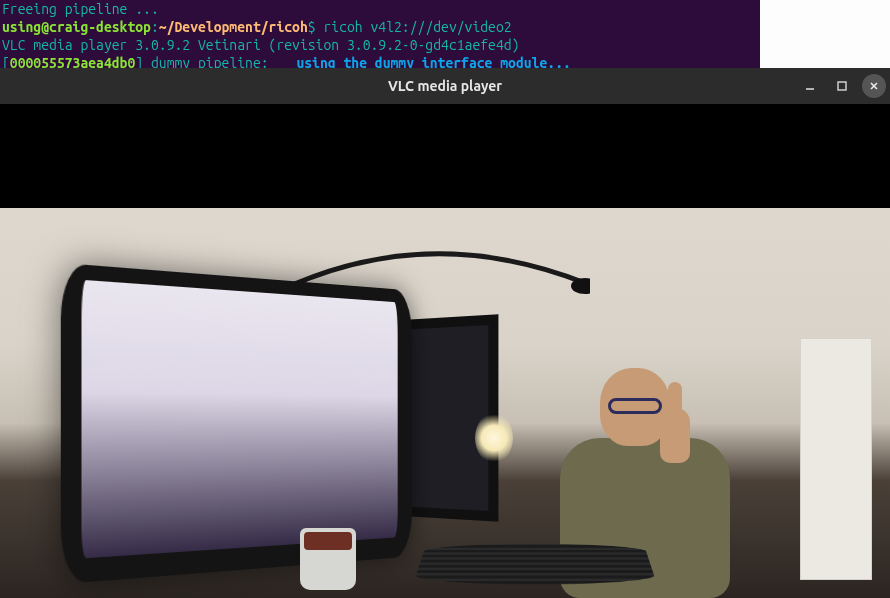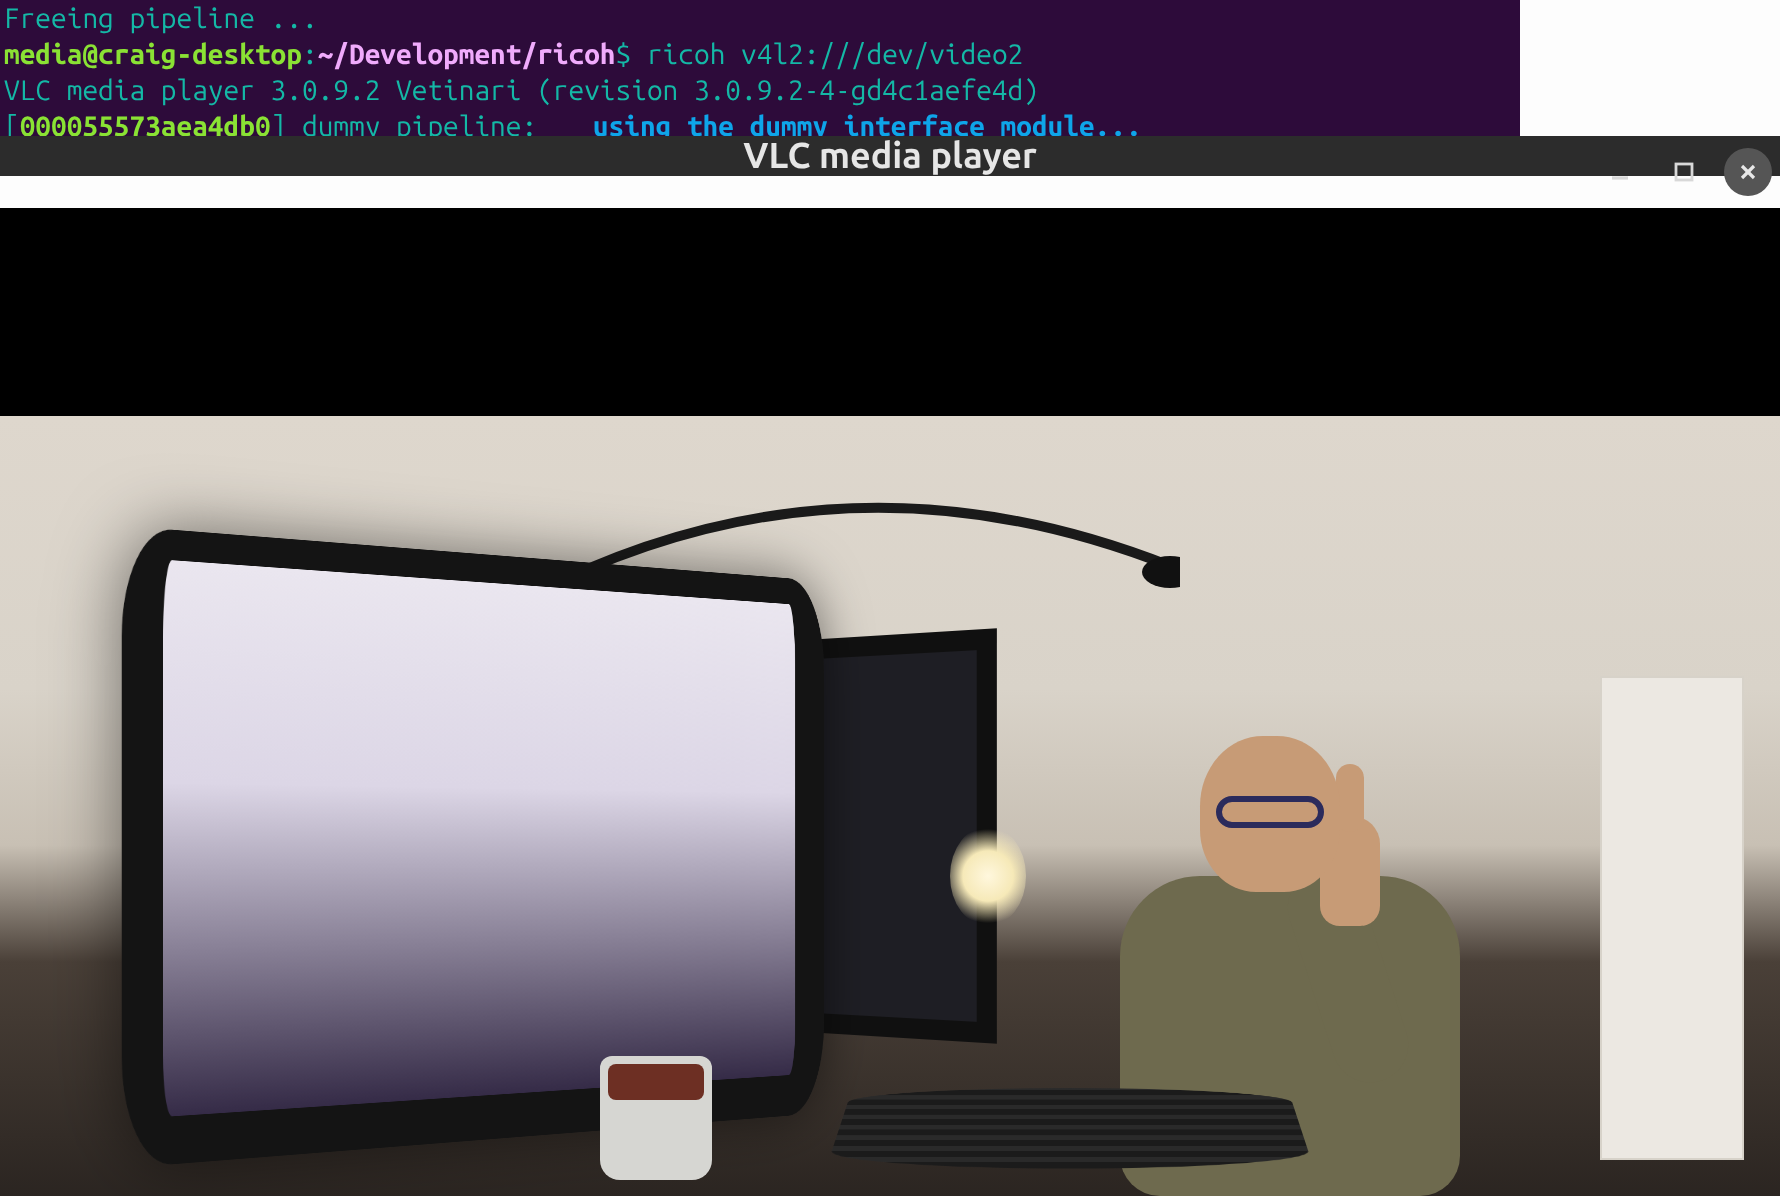--- a/index.html
+++ b/index.html
@@ -20,45 +20,45 @@
     height: 68px;
     background: #2d0b3a;     
     color: #e8e8e8;
     font-size: 14px;
     line-height: 18px;
     padding: 0 2px 0 2px;
     box-sizing: border-box;
     white-space: pre;
   }
   .t-green  { color: #8ae234; font-weight: bold; }
-  .t-cyan   { color: #f0abfc; font-weight: bold; }
+  .t-cyan   { color: #fdba74; font-weight: bold; }
   .t-white  { color: #14b8a6; }
   .t-bold   { color: #0ea5e9; font-weight: bold; margin-left: 20px; }
 
   .bg-page-text {
     position: absolute;
     left: -6px; top: 22px;
     font-family: sans-serif;
     font-size: 14px;
     color: #333;
   }
 
   
   .vlc-titlebar {
     position: absolute;
     top: 68px; left: 0;
     width: 890px;
-    height: 20px;
+    height: 36px;
     background: #2c2c2c;
     display: flex;
     align-items: center;
     justify-content: center;
     font-family: Ubuntu, "DejaVu Sans", sans-serif;
     color: #e6e6e6;
-    font-size: 18px;
+    font-size: 14px;
     font-weight: bold;
   }
   .vlc-controls {
     position: absolute;
     right: 4px; top: 0;
     height: 36px;
     display: flex;
     align-items: center;
     gap: 8px;
   }
@@ -214,22 +214,22 @@
     background: radial-gradient(circle,#fff7dd 0%,#f6e9b8 40%,transparent 75%);
     border-radius:50%;
   }
 </style>
 </head>
 <body>
 
 <div class="bg-page-text">devi</div>
 
 <div class="terminal"><span class="t-white">Freeing pipeline ...</span>
-<span class="t-green">media@craig-desktop</span><span class="t-white">:</span><span class="t-cyan">~/Development/ricoh</span><span class="t-white">$ </span><span class="t-white">ricoh v4l2:///dev/video2</span>
-<span class="t-white">VLC media player 3.0.9.2 Vetinari (revision 3.0.9.2-4-gd4c1aefe4d)</span>
+<span class="t-green">using@craig-desktop</span><span class="t-white">:</span><span class="t-cyan">~/Development/ricoh</span><span class="t-white">$ </span><span class="t-white">ricoh v4l2:///dev/video2</span>
+<span class="t-white">VLC media player 3.0.9.2 Vetinari (revision 3.0.9.2-0-gd4c1aefe4d)</span>
 <span class="t-white">[</span><span class="t-green">000055573aea4db0</span><span class="t-white">] dummy pipeline: </span><span class="t-bold">using the dummy interface module...</span></div>
 
 <div class="vlc-titlebar">
   <span>VLC media player</span>
   <div class="vlc-controls">
     <div class="vlc-btn">
       <svg width="12" height="12" viewBox="0 0 12 12">
         <line x1="2" y1="9" x2="10" y2="9" stroke="#d8d8d8" stroke-width="1.6"></line>
       </svg>
     </div>

